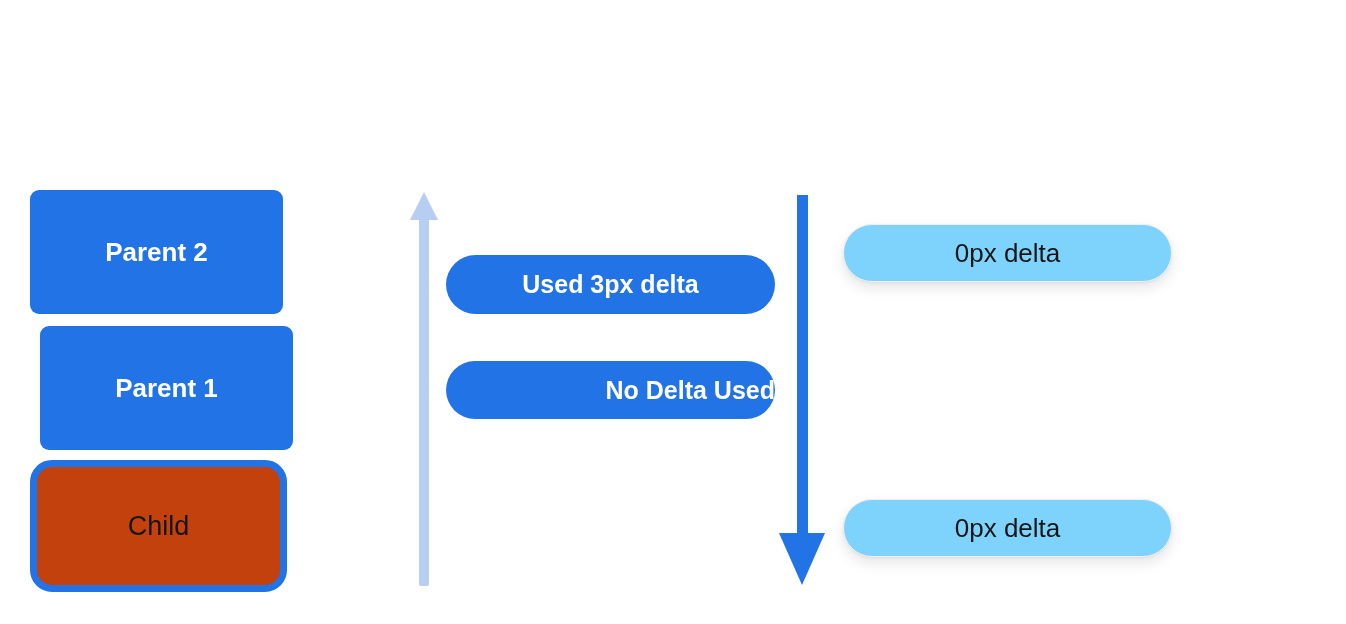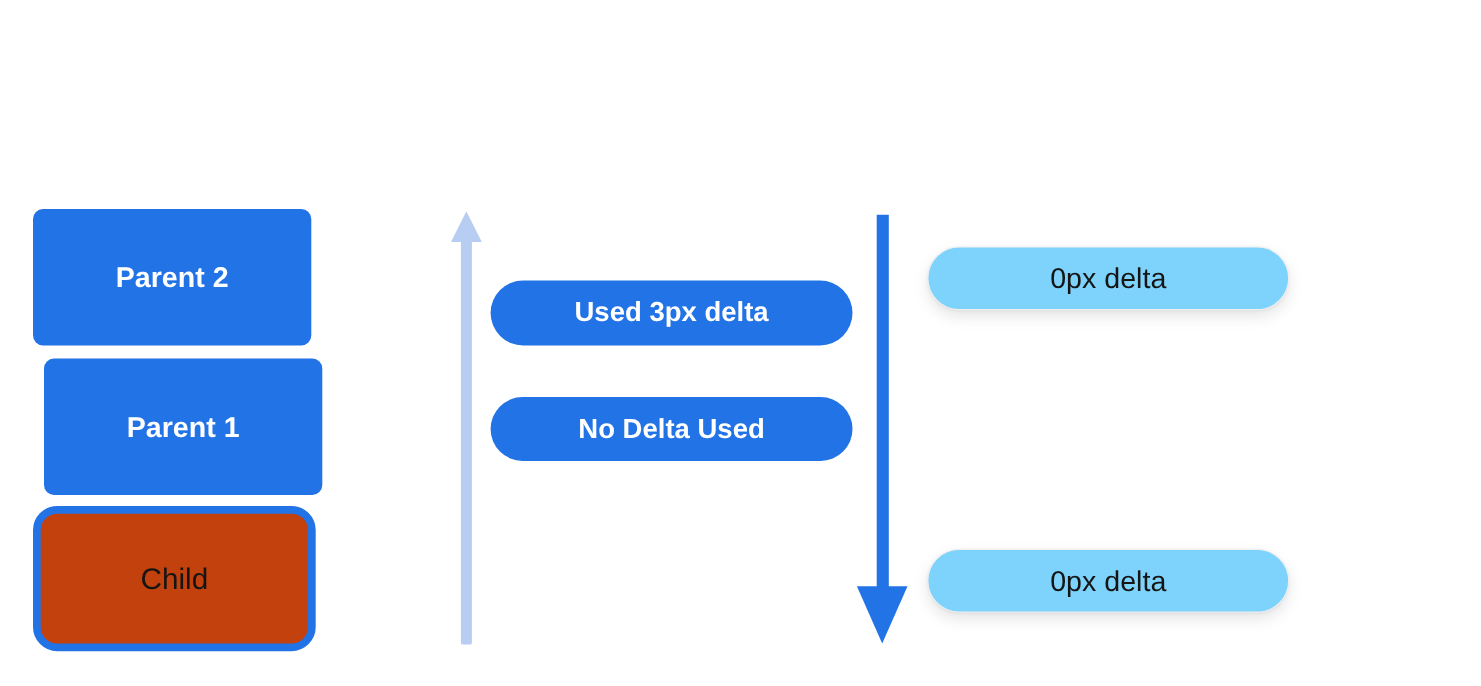--- a/index.html
+++ b/index.html
@@ -52,21 +52,21 @@
   
   .blue-pill {
     left: 446px; width: 329px; height: 59px;
     background: #2273e6;
     border-radius: 30px;
     color: #ffffff;
     font-weight: 700;
     font-size: 25px;
   }
   .pill-used { top: 223px; margin-top: 32px; }
-  .pill-nodelta { top: 361px; height: 58px; }
+  .pill-nodelta { top: 361px; height: 58px; justify-content: flex-end; }
   
   .white-pill {
     left: 843px; width: 329px; height: 58px;
     background: #7dd3fc;
     border: 1px solid #efefef;
     border-radius: 29px;
     box-shadow: 0 6px 14px rgba(0,0,0,0.10), 0 1px 3px rgba(0,0,0,0.06);
     color: #151515;
     font-weight: 500;
     font-size: 26px;

